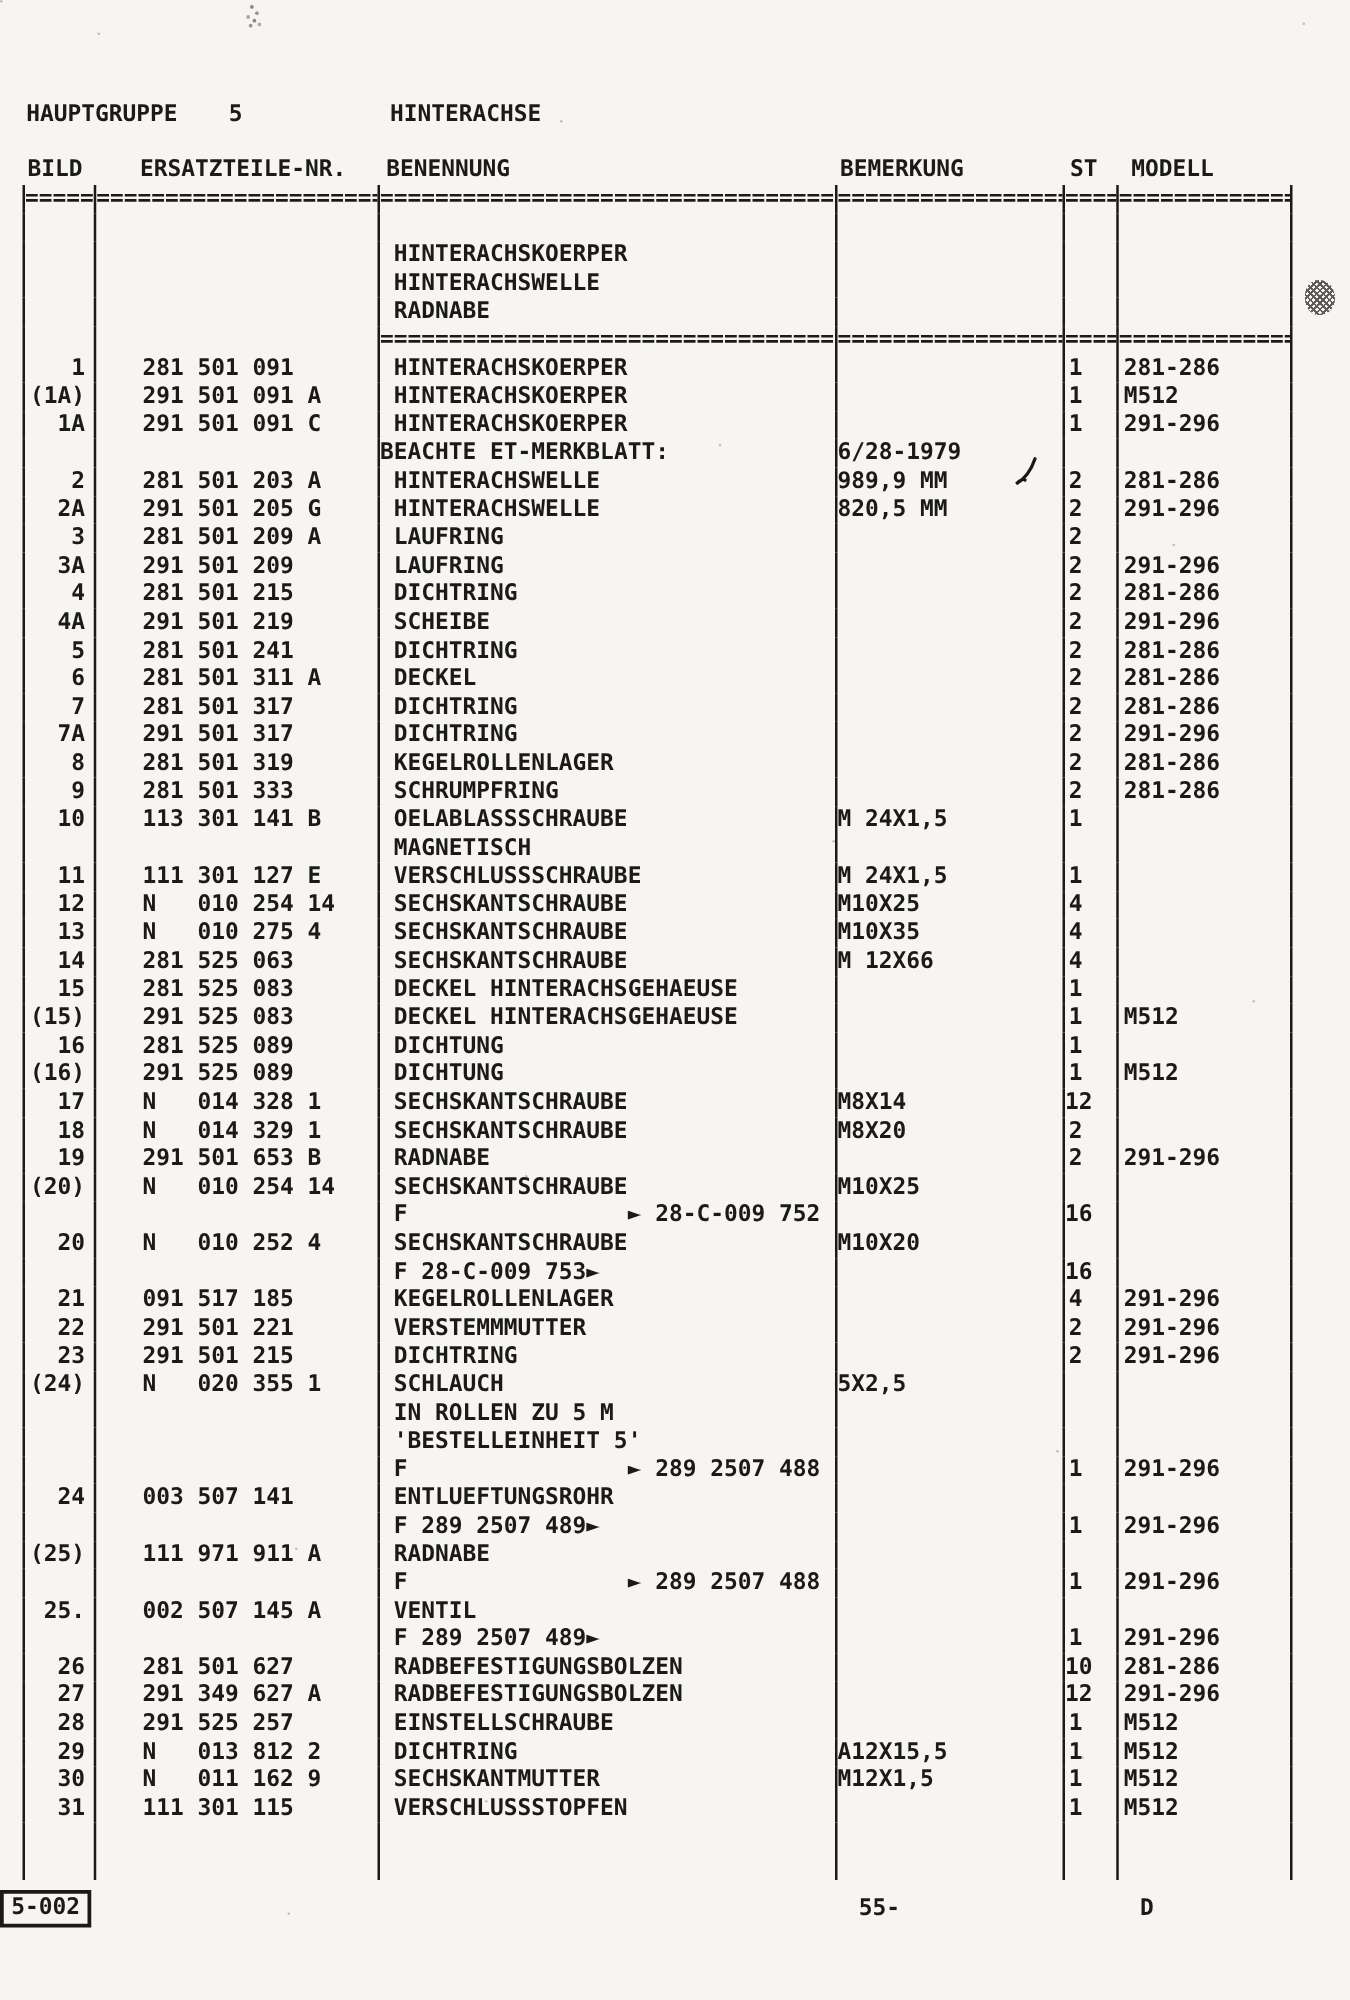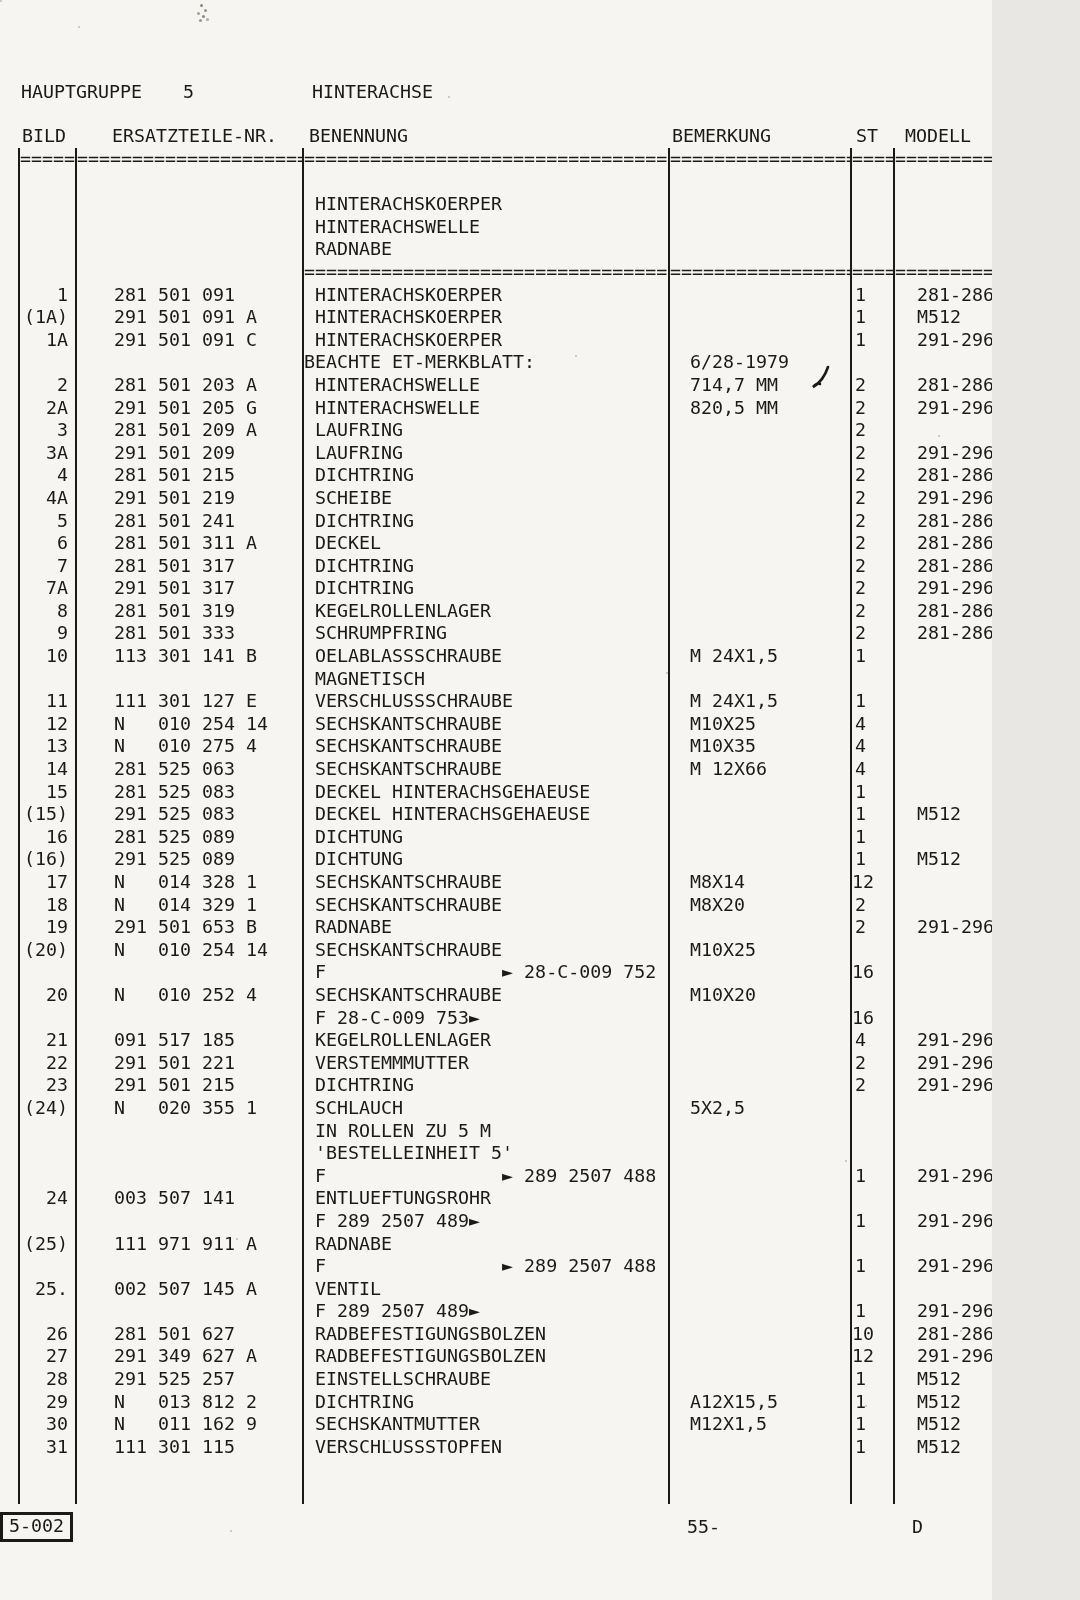--- a/index.html
+++ b/index.html
@@ -1,23 +1,23 @@
 <!DOCTYPE html>
 <html><head>
 <meta charset="utf-8">
 <style>
   html,body{margin:0;padding:0;}
   body{background:#e8e7e3;}
   .page{
     position:relative;
-    width:992px;height:1600px;
+    width:1080px;height:1600px;
     background:var(--paper,#f6f5f1);
     overflow:hidden;
     font-family:"DejaVu Sans Mono", monospace;
-    font-weight:normal;
+    font-weight:bold;
     color:var(--ink,#1b1a18);
     font-size:18.3px;
   }
   .abs{position:absolute;white-space:pre;}
   .title{top:81px;line-height:22px;}
   .colhead{top:125px;line-height:22px;}
   
   .tbl{
     position:absolute;left:18px;top:148px;width:1016px;
     display:grid;
@@ -27,23 +27,23 @@
     box-sizing:border-box;
     height:22.6px;line-height:22.6px;
     overflow:hidden;white-space:pre;
     border-left:2px solid var(--ink,#1b1a18);
   }
   .cell.c6{border-right:2px solid var(--ink,#1b1a18);}
   .cell.c1{text-align:right;padding-right:7px;}
   .cell.c2{padding-left:37px;}
   .cell.c3{padding-left:11px;}
   .cell.c3.ar{padding-left:0;padding-right:8px;text-align:left;}
-  .cell.c4{padding-left:20px;}
+  .cell.c4{padding-left:0;}
   .cell.c5{text-align:right;padding-right:27px;}
-  .cell.c6{padding-left:22px;}
+  .cell.c6{padding-left:4px;}
   .cell.sep{padding:0;letter-spacing:0;}
   .cell.end{height:46px;}
   
   .footer-item{top:1516px;line-height:22px;text-align:right;}
   .code-box{
     top:1512px;
     border:3px solid var(--ink,#1b1a18);
     padding:0 6px 2px 6px;
     line-height:22px;
   }
@@ -146,21 +146,21 @@
       <div class="cell c6">291-296</div>
       <div class="cell c1"></div>
       <div class="cell c2"></div>
       <div class="cell c3 ar">BEACHTE ET-MERKBLATT:</div>
       <div class="cell c4">6/28-1979</div>
       <div class="cell c5"></div>
       <div class="cell c6"></div>
       <div class="cell c1">2</div>
       <div class="cell c2">281 501 203 A</div>
       <div class="cell c3">HINTERACHSWELLE</div>
-      <div class="cell c4">714,7 MM</div>
+      <div class="cell c4">989,9 MM</div>
       <div class="cell c5">2</div>
       <div class="cell c6">281-286</div>
       <div class="cell c1">2A</div>
       <div class="cell c2">291 501 205 G</div>
       <div class="cell c3">HINTERACHSWELLE</div>
       <div class="cell c4">820,5 MM</div>
       <div class="cell c5">2</div>
       <div class="cell c6">291-296</div>
       <div class="cell c1">3</div>
       <div class="cell c2">281 501 209 A</div>

